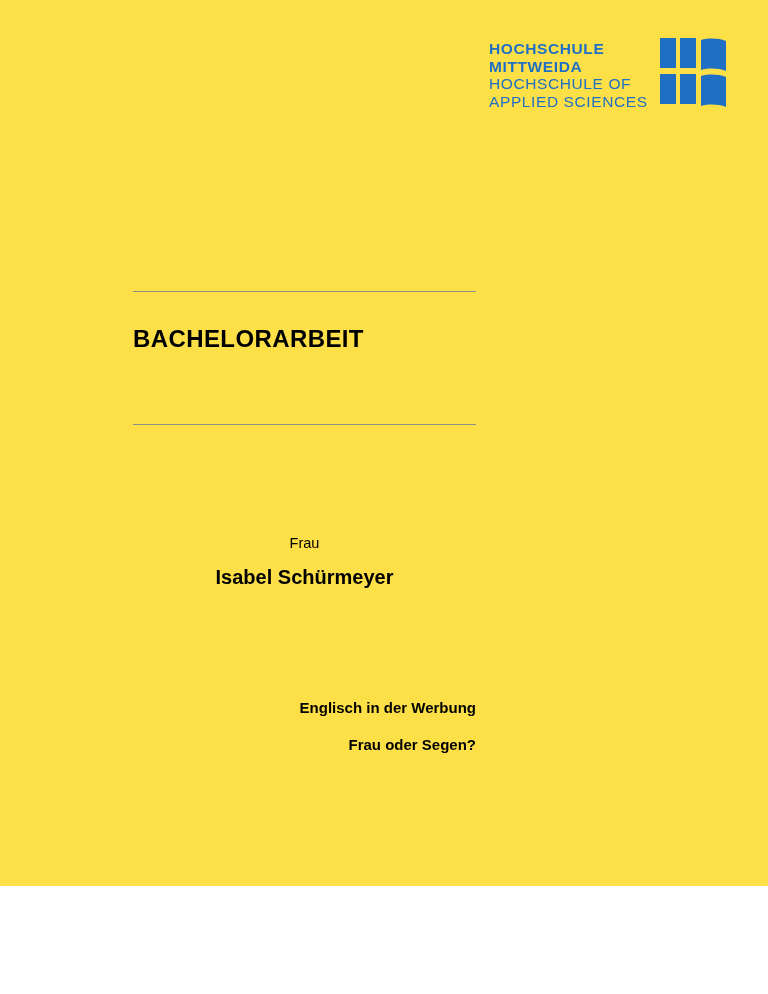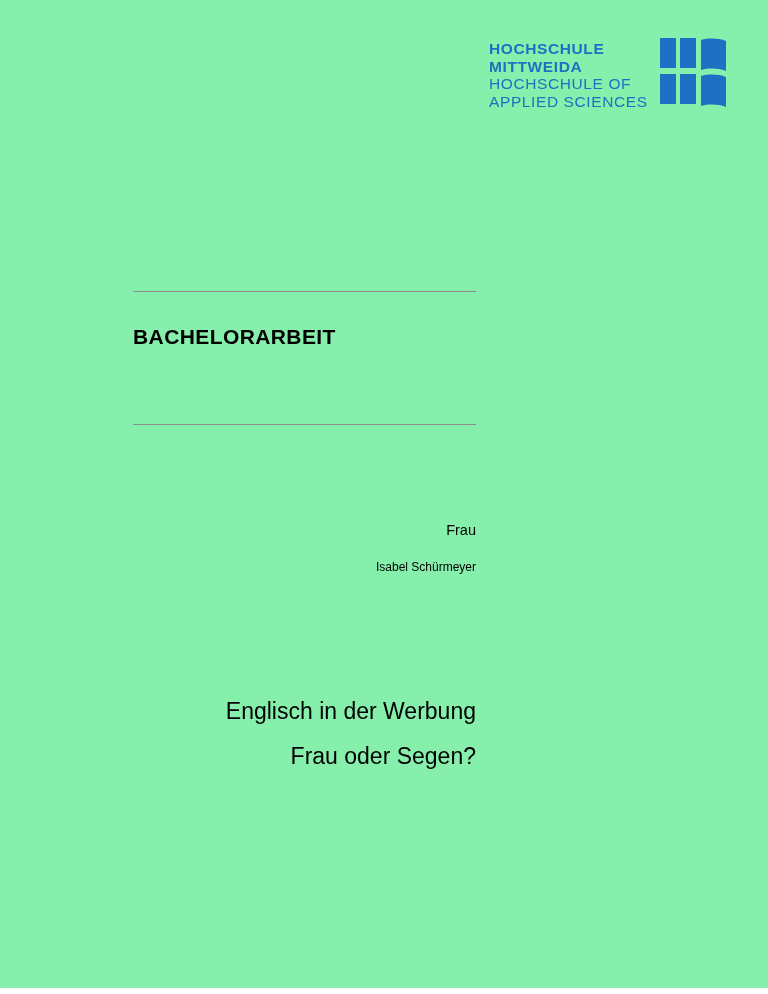--- a/index.html
+++ b/index.html
@@ -12,22 +12,22 @@
     height: 994px;
     font-family: "Liberation Sans", sans-serif;
     color: #000000;
     position: relative;
     overflow: hidden;
   }
 
   .page {
     position: relative;
     width: 768px;
-    height: 988px;
-    background: #86efac;
+    height: 886px;
+    background: #fde047;
   }
 
   
   .logo-block {
     position: absolute;
     top: 38px;
     left: 489px;
     display: flex;
     align-items: flex-start;
     gap: 12px;
@@ -63,56 +63,56 @@
     border-top: 1px solid #8d8d8d;
   }
   .rule-top { top: 291px; }
   .rule-bottom { top: 424px; }
 
   .doc-title {
     position: absolute;
     left: 133px;
     top: 325px;
     width: 343px;
-    font-size: 21px;
+    font-size: 24px;
     font-weight: bold;
     letter-spacing: 0.4px;
     color: #000000;
   }
 
   
   .author-block {
     position: absolute;
     left: 133px;
-    top: 520px;
+    top: 533px;
     width: 343px;
-    text-align: right;
+    text-align: center;
   }
   .author-salutation {
     font-size: 14.5px;
     line-height: 1.5;
   }
   .author-name {
-    font-size: 12px;
-    font-weight: normal;
+    font-size: 20px;
+    font-weight: bold;
     line-height: 1.5;
-    margin-top: 16px;
+    margin-top: 7px;
   }
 
   
   .topic-block {
     position: absolute;
     left: 133px;
     top: 700px;
     width: 343px;
     text-align: right;
   }
   .topic-line {
-    font-size: 23px;
-    font-weight: normal;
+    font-size: 15px;
+    font-weight: bold;
     line-height: 1.0;
   }
   .topic-line + .topic-line {
     margin-top: 22px;
   }
 
   
   .year {
     position: absolute;
     left: 133px;

